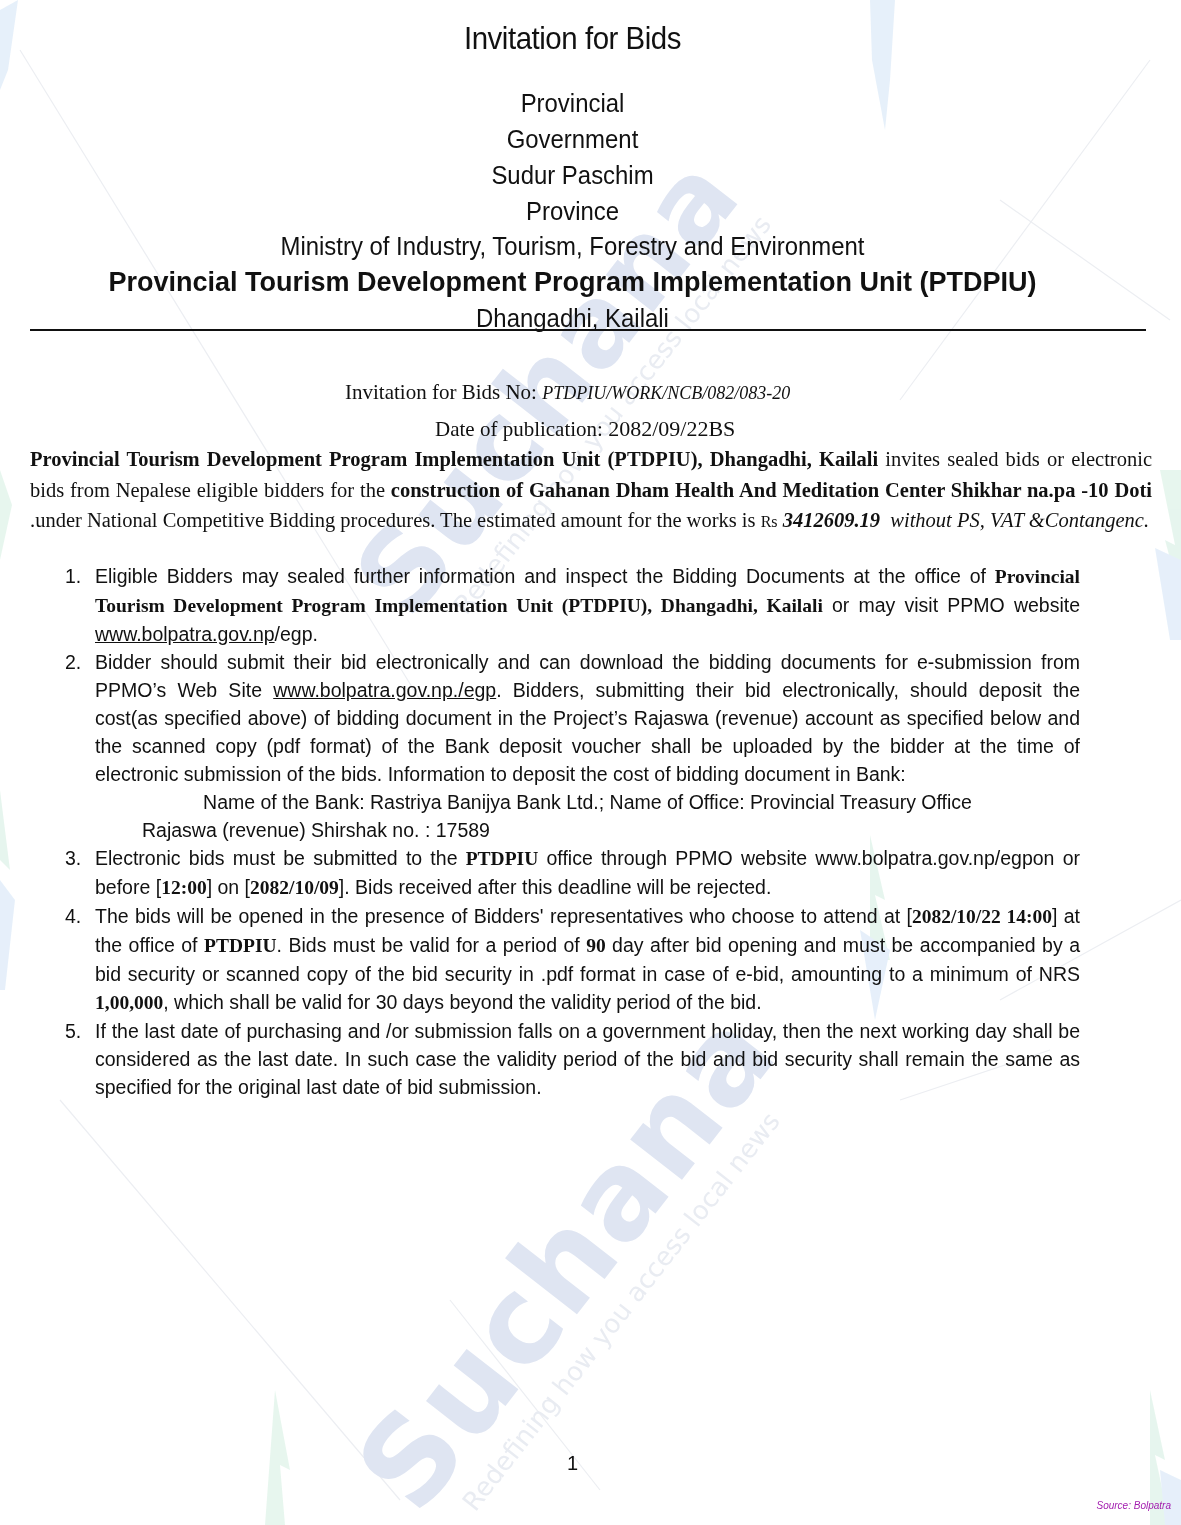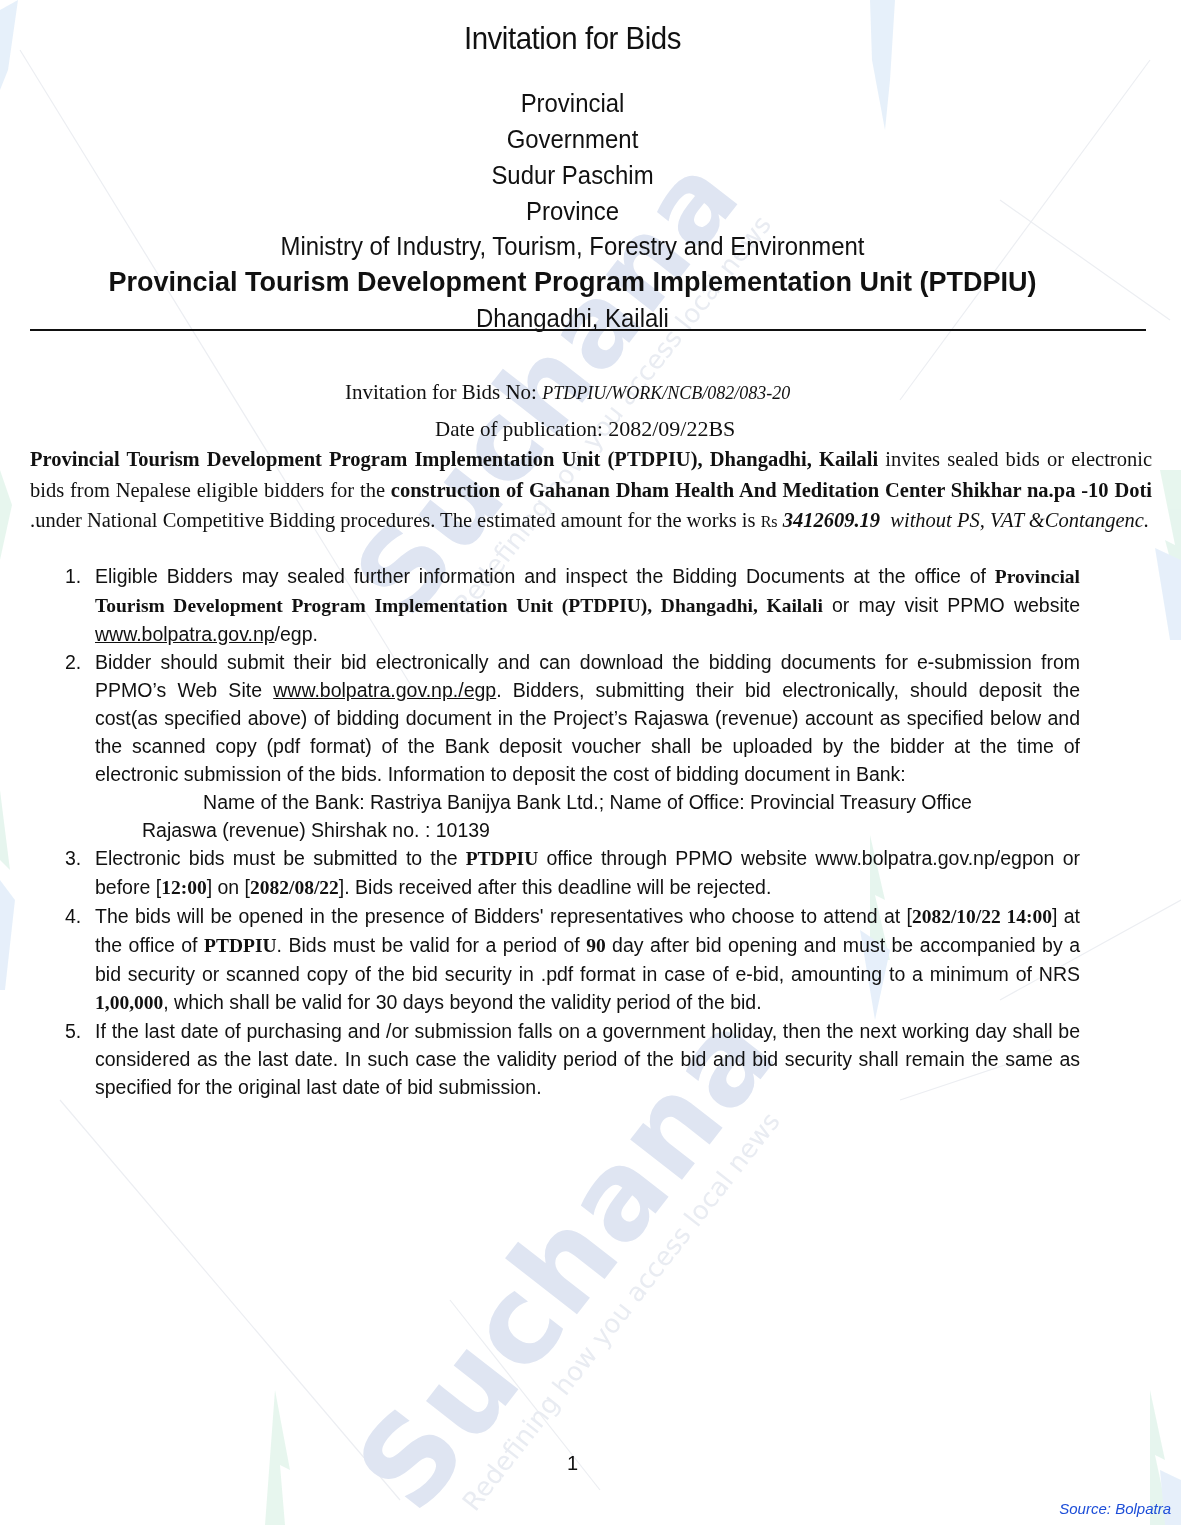--- a/index.html
+++ b/index.html
@@ -35,21 +35,21 @@
 
   ol.items { position: absolute; top: 562px; left: 30px; width: 1050px; margin: 0; padding: 0 0 0 65px; font-family: "Liberation Sans", sans-serif; font-size: 19.5px; line-height: 28px; text-align: justify; list-style: none; box-sizing: border-box; }
   ol.items li { position: relative; margin: 0 0 0 0; }
   ol.items li .num { position: absolute; left: -30px; top: 0; }
   ol.items b { font-weight: bold; font-family: "Liberation Serif", serif; }
   ol.items .link { text-decoration: underline; }
   .bank-line { text-align: center; display: block; }
   .bank-indent { padding-left: 47px; display: block; text-align: left; }
 
   .pagenum { position: absolute; top: 1452px; left: 0; width: 1145px; text-align: center; font-family: "Liberation Sans", sans-serif; font-size: 20px; }
-  .source { position: absolute; top: 1500px; right: 10px; font-family: "Liberation Sans", sans-serif; font-style: italic; font-size: 15px; color: #1d4ed8; }
+  .source { position: absolute; top: 1500px; right: 10px; font-family: "Liberation Sans", sans-serif; font-style: italic; font-size: 10px; color: #a21caf; }
 </style>
 </head>
 <body>
 
 <div class="page">
 
   <div class="deco" style="inset:0;">
     <svg width="1181" height="1525" style="position:absolute;left:0;top:0;">
       <g opacity="0.6">
         <polygon points="0,10 18,0 8,70 0,90" fill="#d6e6f7"></polygon>
@@ -109,25 +109,25 @@
 
     <ol class="items">
       <li>
         <span class="num">1.</span>
         <span>Eligible Bidders may sealed further information and inspect the Bidding Documents at the office of </span><b>Provincial Tourism Development Program Implementation Unit (PTDPIU), Dhangadhi, Kailali</b><span> or may visit PPMO website </span><span class="link">www.bolpatra.gov.np</span><span>/egp.</span>
       </li>
       <li>
         <span class="num">2.</span>
         <span>Bidder should submit their bid electronically and can download the bidding documents for e-submission from PPMO’s Web Site </span><span class="link">www.bolpatra.gov.np./egp</span><span>. Bidders, submitting their bid electronically, should deposit the cost(as specified above) of bidding document in the Project’s Rajaswa (revenue) account as specified below and the scanned copy (pdf format) of the Bank deposit voucher shall be uploaded by the bidder at the time of electronic submission of the bids. Information to deposit the cost of bidding document in Bank:</span>
         <span class="bank-line">Name of the Bank:  Rastriya Banijya Bank Ltd.; Name of Office: Provincial Treasury Office</span>
-        <span class="bank-indent">Rajaswa (revenue) Shirshak no. : 10139</span>
+        <span class="bank-indent">Rajaswa (revenue) Shirshak no. : 17589</span>
       </li>
       <li>
         <span class="num">3.</span>
-        <span>Electronic bids must be submitted to the </span><b>PTDPIU</b><span> office through PPMO website www.bolpatra.gov.np/egpon or before [</span><b>12:00</b><span>] on [</span><b>2082/08/22</b><span>]. Bids received after this deadline will be rejected.</span>
+        <span>Electronic bids must be submitted to the </span><b>PTDPIU</b><span> office through PPMO website www.bolpatra.gov.np/egpon or before [</span><b>12:00</b><span>] on [</span><b>2082/10/09</b><span>]. Bids received after this deadline will be rejected.</span>
       </li>
       <li>
         <span class="num">4.</span>
         <span>The bids will be opened in the presence of Bidders' representatives who choose to attend at [</span><b>2082/10/22  14:00</b><span>] at the office of </span><b>PTDPIU</b><span>. Bids must be valid for a period of </span><b>90</b><span> day after bid opening and must be accompanied by a bid security or scanned copy of the bid security in .pdf format in case of e-bid, amounting to a minimum of  NRS </span><b>1,00,000</b><span>, which shall be valid for 30 days beyond the validity period of the bid.</span>
       </li>
       <li>
         <span class="num">5.</span>
         <span>If the last date of purchasing and /or submission falls on a government holiday, then the next working day shall be considered as the last date. In such case the validity period of the bid and bid security shall remain the same as specified for the original last date of bid submission.</span>
       </li>
     </ol>

